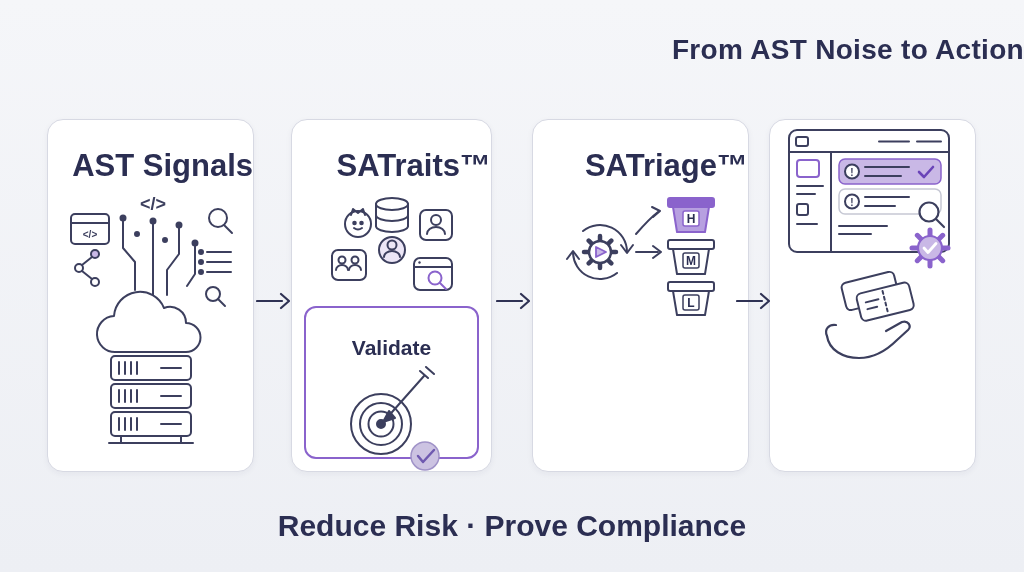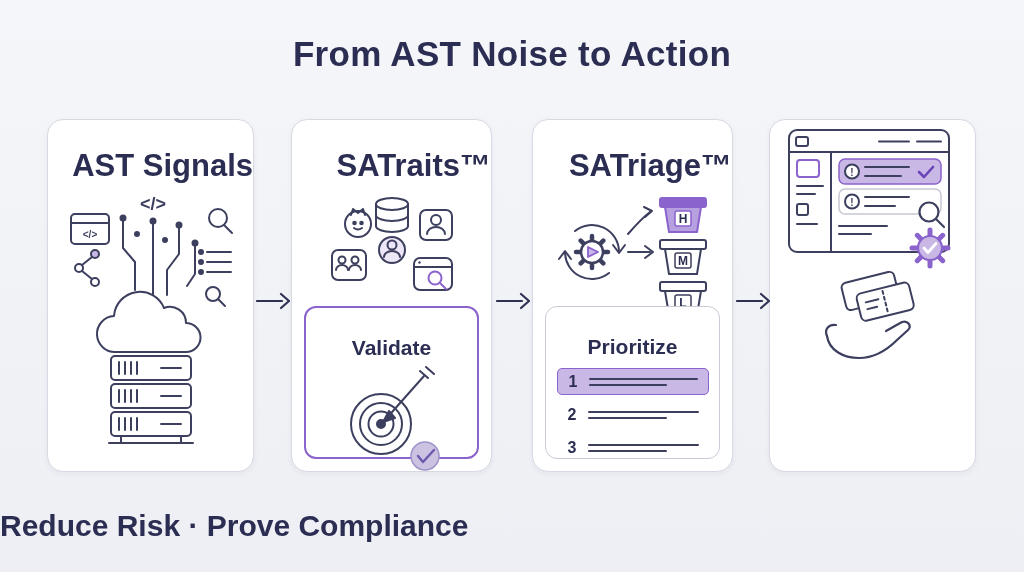--- a/index.html
+++ b/index.html
@@ -1,39 +1,39 @@
 <!DOCTYPE html>
 <html><head>
 <meta charset="utf-8">
 <style>
   *{box-sizing:border-box;margin:0;padding:0}
   html,body{width:1024px;height:572px}
   body{background:#eff1f5;font-family:"Liberation Sans",sans-serif;color:#2b2e52;overflow:hidden}
   .stage{position:relative;width:1024px;height:572px;background:linear-gradient(180deg,#f5f6f9 0%,#edeff4 100%)}
-  .main-title{position:absolute;top:34px;left:0;width:100%;text-align:center;font-size:35px;font-weight:700;color:#2b2e52;letter-spacing:.3px}
+  .main-title{position:absolute;top:34px;left:0;width:100%;text-align:right;font-size:28px;font-weight:700;color:#2b2e52;letter-spacing:.3px}
   .card{position:absolute;top:119px;height:353px;background:#fff;border:1.5px solid #d7d9e3;border-radius:16px;box-shadow:0 2px 6px rgba(45,48,85,.05)}
   .card1{left:47px;width:207px}
   .card2{left:291px;width:201px}
-  .card3{left:532px;width:201px}
+  .card3{left:532px;width:217px}
   .card4{left:769px;width:207px}
   .card-title{margin-top:28px;text-align:right;font-size:31px;font-weight:700;color:#2b2e52}
   .icon-wrap{display:flex;justify-content:center;margin-top:6px}
   .sub-card{position:absolute;left:12px;right:12px;top:186px;height:153px;background:#fff;border-radius:12px}
   .sub-card.validate{border:2px solid #8a63cc}
   .sub-card.prioritize{border:1.5px solid #c9cbd6}
   .sub-title{margin-top:28px;text-align:center;font-size:21px;font-weight:700;color:#2b2e52}
   .prio-list{margin:9px auto 0;width:152px}
   .prio-row{display:flex;align-items:center;gap:10px;padding:0 10px;height:27px;margin-top:6px}
   .prio-row.highlight{background:#c9b8e6;border:1.5px solid #8a63cc;border-radius:5px;margin-top:2px}
   .prio-num{font-size:16px;font-weight:700;color:#2b2e52;width:11px;text-align:center}
   .prio-lines{display:flex;flex-direction:column;gap:4px;flex:1}
   .prio-line{height:2px;background:#3c3f5e;border-radius:1px;width:100%}
   .prio-lines .prio-line:nth-child(2){width:72%}
   .arrow{position:absolute;top:291px}
-  .footer{position:absolute;top:509px;left:0;width:100%;text-align:left;font-size:30px;font-weight:700;color:#2b2e52}
+  .footer{position:absolute;top:509px;left:0;width:100%;text-align:center;font-size:30px;font-weight:700;color:#2b2e52}
   svg{display:block}
 </style>
 </head>
 <body>
 
 <div class="stage">
 
   <div class="main-title">From AST Noise to Action</div>
 
   <div class="card card1">
@@ -229,46 +229,20 @@
         </g>
 
         <g>
           <rect x="112" y="92" width="46" height="9" rx="2" fill="#fff"></rect>
           <path d="M117,101 L153,101 L149,125 L121,125 Z" fill="#fff"></path>
           <rect x="127" y="105" width="16" height="15" rx="2" fill="#fff" stroke-width="1.5"></rect>
           <text x="135" y="117" text-anchor="middle" font-size="12" font-weight="bold" fill="#2b2e52" stroke="none">L</text>
         </g>
       </svg>
     </div>
-    <div class="sub-card prioritize">
-      <div class="sub-title">Prioritize</div>
-      <div class="prio-list">
-        <div class="prio-row highlight">
-          <span class="prio-num">1</span>
-          <span class="prio-lines">
-              <span class="prio-line"></span>
-              <span class="prio-line"></span>
-            </span>
-        </div>
-        <div class="prio-row">
-          <span class="prio-num">2</span>
-          <span class="prio-lines">
-              <span class="prio-line"></span>
-              <span class="prio-line"></span>
-            </span>
-        </div>
-        <div class="prio-row">
-          <span class="prio-num">3</span>
-          <span class="prio-lines">
-              <span class="prio-line"></span>
-              <span class="prio-line"></span>
-            </span>
-        </div>
-      </div>
-    </div>
   </div>
 
   <div class="card card4">
     <div class="icon-wrap">
       <svg width="180" height="258" viewBox="0 0 180 258" fill="none" stroke="#3c3f5e" stroke-width="2" stroke-linecap="round" stroke-linejoin="round">
 
         <g>
           <rect x="6" y="4" width="160" height="122" rx="8" fill="#fff"></rect>
           <line x1="6" y1="26" x2="166" y2="26"></line>
           <rect x="13" y="11" width="12" height="9" rx="2"></rect>

